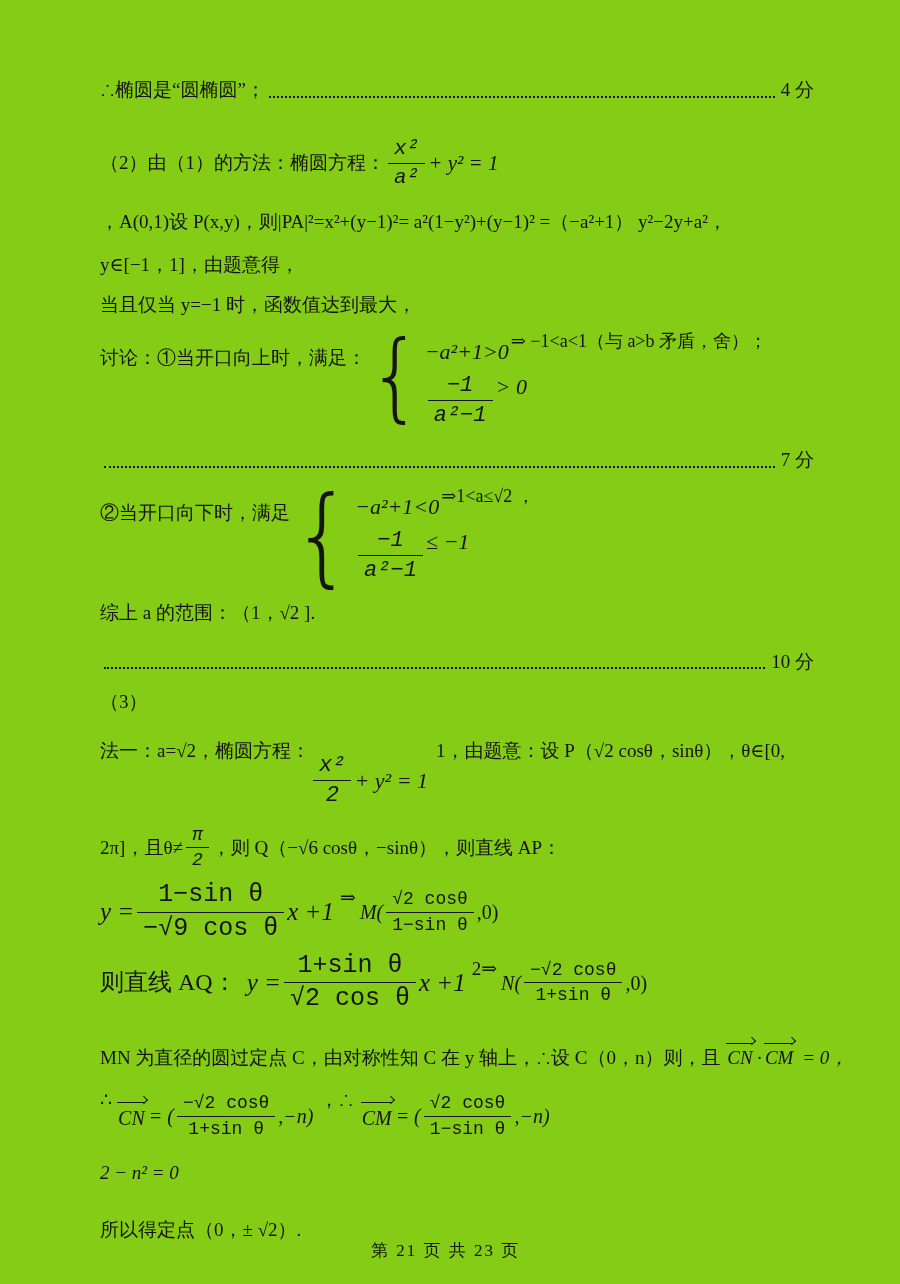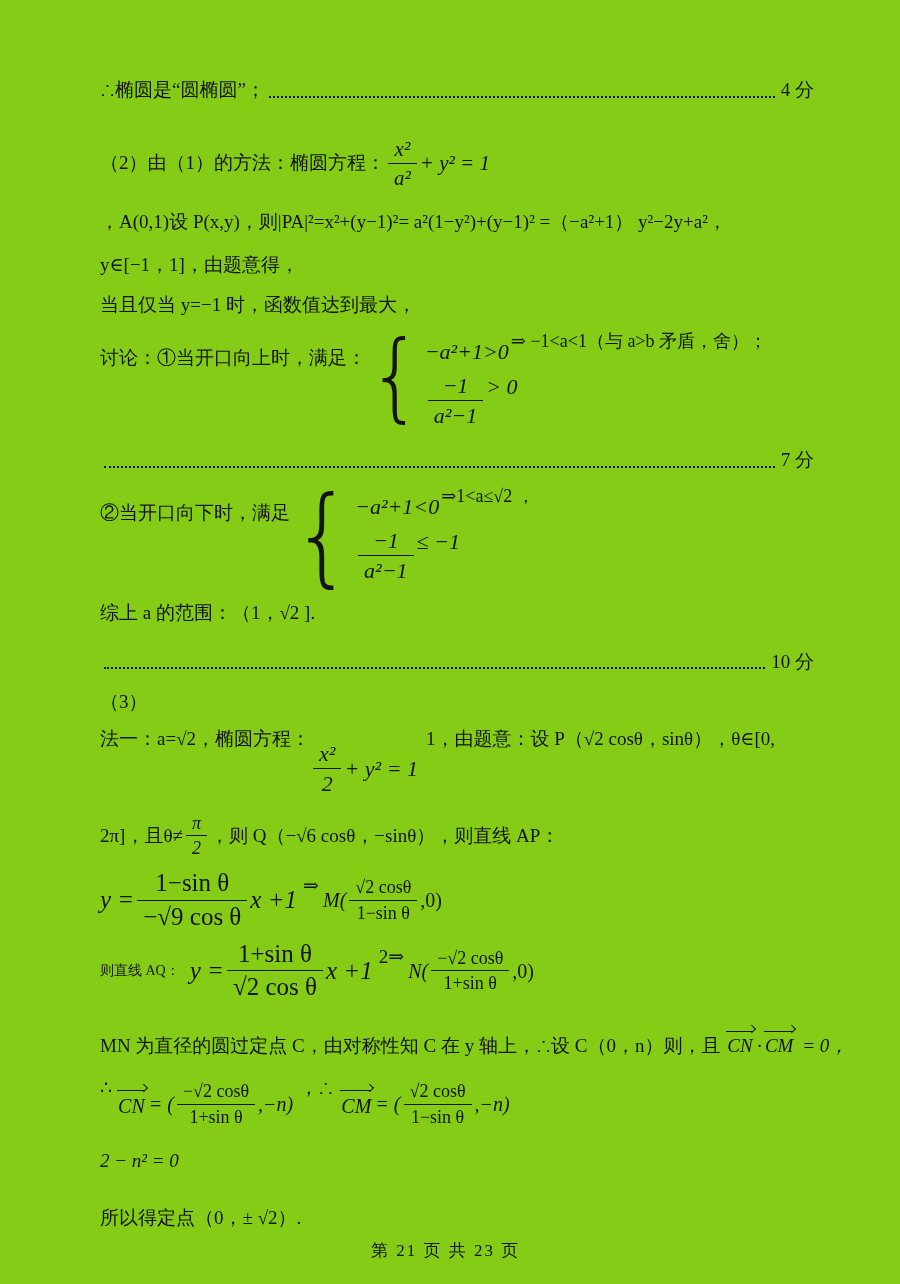--- a/index.html
+++ b/index.html
@@ -6,36 +6,36 @@
   .page{
     width:900px;height:1284px;background:#84cc16;position:relative;
     font-family:"Liberation Serif","DejaVu Serif",serif;color:#141414;
     overflow:hidden;margin:0 auto;
   }
   .content{position:absolute;left:100px;right:86px;top:72px;font-size:19px;line-height:1.3;}
   .line{margin:0;white-space:nowrap;}
   .mi{font-style:italic;}
   .cn{font-style:normal;}
   
-  .frac{display:inline-flex;flex-direction:column;text-align:center;vertical-align:middle;margin:0 3px;line-height:1.15;}
+  .frac{display:inline-flex;flex-direction:column;text-align:center;vertical-align:middle;margin:0 3px;line-height:1.15;font-family:Liberation Mono, monospace;}
   .frac .num{display:block;padding:0 6px 2px;border-bottom:1.5px solid #141414;}
   .frac .den{display:block;padding:2px 6px 0;}
   
   .dotline{display:flex;align-items:flex-end;}
   .leader{flex:1;border-bottom:2.4px dotted #141414;margin:0 6px 5px 4px;}
   
   .sys{display:flex;align-items:flex-start;}
   .sys .pfx{padding-top:14px;}
   .brace{font-family:"DejaVu Sans",sans-serif;font-weight:200;font-size:86px;line-height:1;display:inline-block;transform:scaleY(1.12);transform-origin:center;margin:0 2px;}
   .sys-rows{display:inline-flex;flex-direction:column;justify-content:center;gap:6px;padding-top:6px;}
   .sys-row{display:flex;align-items:flex-start;font-size:22px;}
   .raised{position:relative;top:-8px;font-size:18px;margin-left:2px;}
   
   .bigline{display:flex;align-items:center;font-size:25px;}
-  .bigline .txtlabel{font-size:14px;margin-right:10px;}
+  .bigline .txtlabel{font-size:24px;margin-right:10px;}
   .bigline .sup{position:relative;top:-14px;font-size:19px;margin:0 4px 0 6px;}
   .bigline .pt{font-size:20px;}
   .bigline .ptfrac{font-size:18px;}
   
   .dropline{display:flex;align-items:flex-start;}
   .dropline .dropped{margin-top:14px;display:inline-flex;align-items:center;font-size:22px;}
   
   .vec{font-style:italic;position:relative;display:inline-block;padding:4px 3px 0 1px;margin:8px 1px;}
   .vec::before{content:'';position:absolute;top:1px;left:0;right:3px;border-top:1.5px solid #141414;}
   .vec::after{content:'';position:absolute;top:-1.2px;right:0;width:5px;height:5px;border-top:1.5px solid #141414;border-right:1.5px solid #141414;transform:rotate(45deg);transform-origin:top right;}
@@ -123,21 +123,21 @@
 
     <div class="line dotline" style="margin-top:24px;">
       <span class="leader"></span>
       <span class="cn">10 分</span>
     </div>
 
     <div class="line" style="margin-top:16px;">
       <span class="cn">（3）</span>
     </div>
 
-    <div class="line dropline" style="margin-top:12px;">
+    <div class="line dropline" style="margin-top:24px;">
       <span class="cn">法一：a=√2，椭圆方程：</span>
       <span class="dropped">
         <span class="frac mi">
           <span class="num">x²</span>
           <span class="den">2</span>
         </span>
         <span class="mi">+ y² = 1</span>
       </span>
       <span class="cn" style="margin-left:8px;">1，由题意：设 P（√2 cosθ，sinθ），θ∈[0,</span>
     </div>

